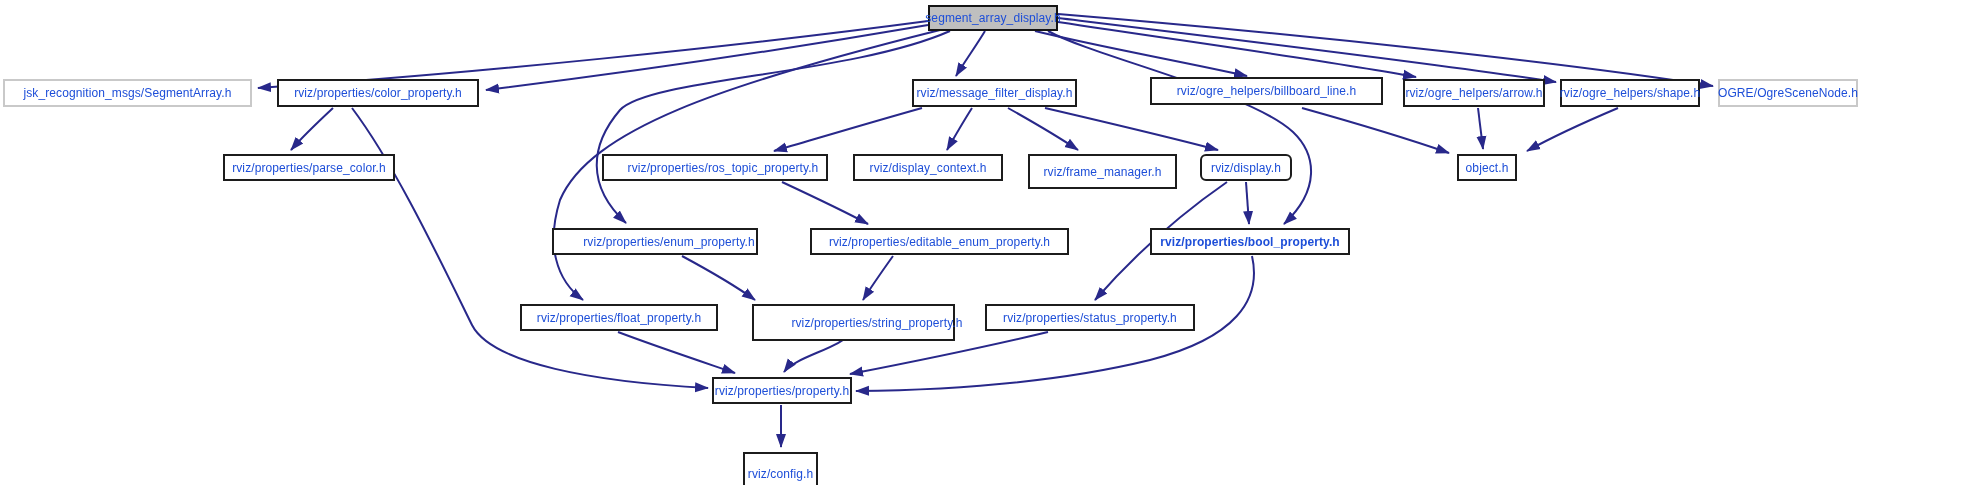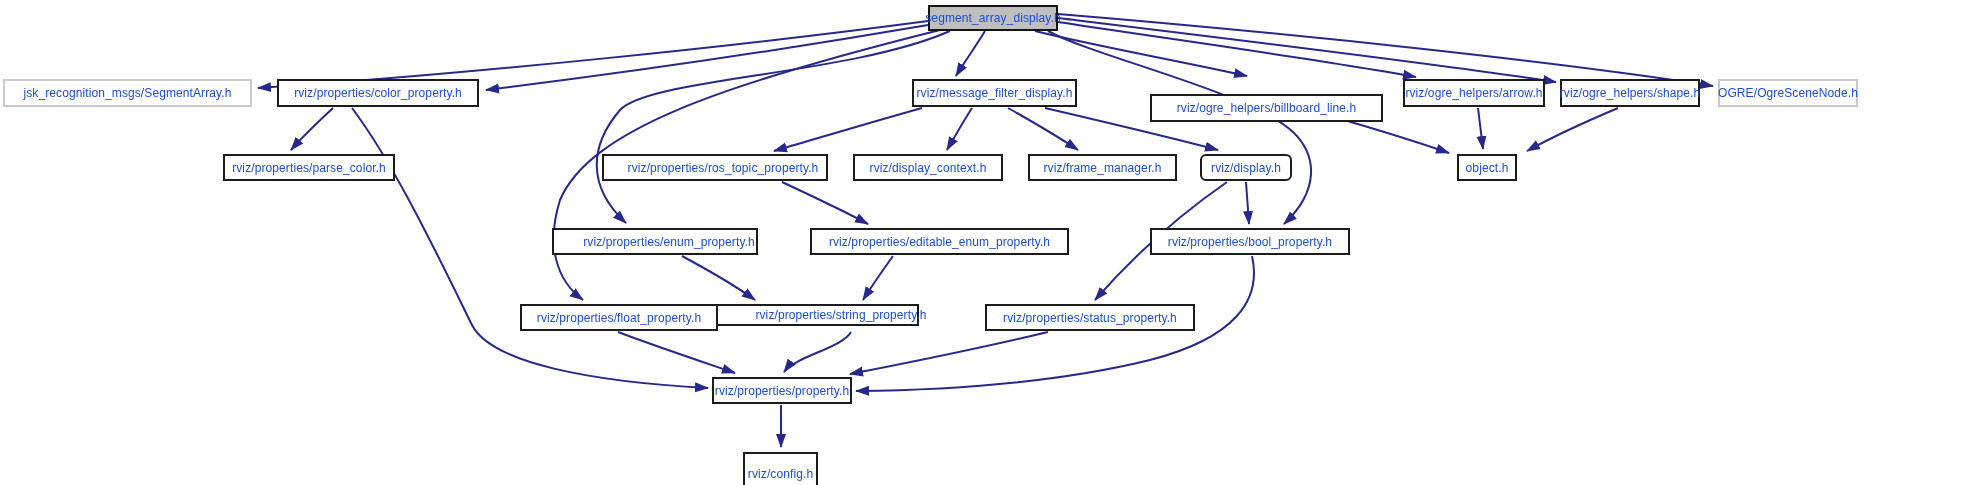--- a/index.html
+++ b/index.html
@@ -68,32 +68,32 @@
         <path d="M1302,108 C1352,122 1400,136 1449,153" class="edge" stroke="#28288a" marker-end="url(#arrowhead)"></path>
         <path d="M1478,108 L1483,149" class="edge" stroke="#28288a" marker-end="url(#arrowhead)"></path>
         <path d="M1618,108 C1585,122 1554,136 1527,151" class="edge" stroke="#28288a" marker-end="url(#arrowhead)"></path>
       </g>
   </svg>
   <div id="node-layer">
       <div class="node current" style="left: 928px; top: 5px; width: 130px; height: 26px;">segment_array_display.h</div>
       <div class="node external" style="left: 3px; top: 79px; width: 249px; height: 28px;">jsk_recognition_msgs/SegmentArray.h</div>
       <div class="node" style="left: 277px; top: 79px; width: 202px; height: 28px;">rviz/properties/color_property.h</div>
       <div class="node" style="left: 912px; top: 79px; width: 165px; height: 28px;">rviz/message_filter_display.h</div>
-      <div class="node" style="left: 1150px; top: 94px; width: 233px; height: 28px;">rviz/ogre_helpers/billboard_line.h</div>
+      <div class="node" style="left: 1150px; top: 77px; width: 233px; height: 28px;">rviz/ogre_helpers/billboard_line.h</div>
       <div class="node" style="left: 1403px; top: 79px; width: 142px; height: 28px;">rviz/ogre_helpers/arrow.h</div>
       <div class="node" style="left: 1560px; top: 79px; width: 140px; height: 28px;">rviz/ogre_helpers/shape.h</div>
       <div class="node external" style="left: 1718px; top: 79px; width: 140px; height: 28px;">OGRE/OgreSceneNode.h</div>
       <div class="node" style="left: 223px; top: 154px; width: 172px; height: 27px;">rviz/properties/parse_color.h</div>
       <div class="node" style="left: 602px; top: 154px; width: 226px; height: 27px; padding-left: 16px;">rviz/properties/ros_topic_property.h</div>
       <div class="node" style="left: 853px; top: 154px; width: 150px; height: 27px;">rviz/display_context.h</div>
-      <div class="node" style="left: 1028px; top: 154px; width: 149px; height: 27px;">rviz/frame_manager.h</div>
+      <div class="node" style="left: 1028px; top: 154px; width: 149px; height: 35px;">rviz/frame_manager.h</div>
       <div class="node" style="left: 1200px; top: 154px; width: 92px; height: 27px; border-radius: 6px;">rviz/display.h</div>
       <div class="node" style="left: 1457px; top: 154px; width: 60px; height: 27px;">object.h</div>
       <div class="node" style="left: 552px; top: 228px; width: 206px; height: 27px; padding-left: 28px;">rviz/properties/enum_property.h</div>
       <div class="node" style="left: 778px; top: 228px; width: 259px; height: 27px; margin-left: 32px;">rviz/properties/editable_enum_property.h</div>
-      <div class="node" style="left: 1150px; top: 228px; width: 200px; height: 27px;">rviz/properties/bool_property.h</div>
+      <div class="node" style="left: 1150px; top: 228px; width: 200px; height: 27px; font-weight: bold;">rviz/properties/bool_property.h</div>
       <div class="node" style="left: 520px; top: 304px; width: 198px; height: 27px;">rviz/properties/float_property.h</div>
-      <div class="node" style="left: 716px; top: 304px; width: 203px; height: 22px; padding-left: 47px;">rviz/properties/string_property.h</div>
+      <div class="node" style="left: 752px; top: 304px; width: 203px; height: 37px; padding-left: 47px;">rviz/properties/string_property.h</div>
       <div class="node" style="left: 985px; top: 304px; width: 210px; height: 27px;">rviz/properties/status_property.h</div>
       <div class="node" style="left: 712px; top: 377px; width: 140px; height: 27px;">rviz/properties/property.h</div>
       <div class="node" style="left: 743px; top: 452px; width: 75px; height: 44px;">rviz/config.h</div>
     </div>
 </div>
 
 </body></html>

